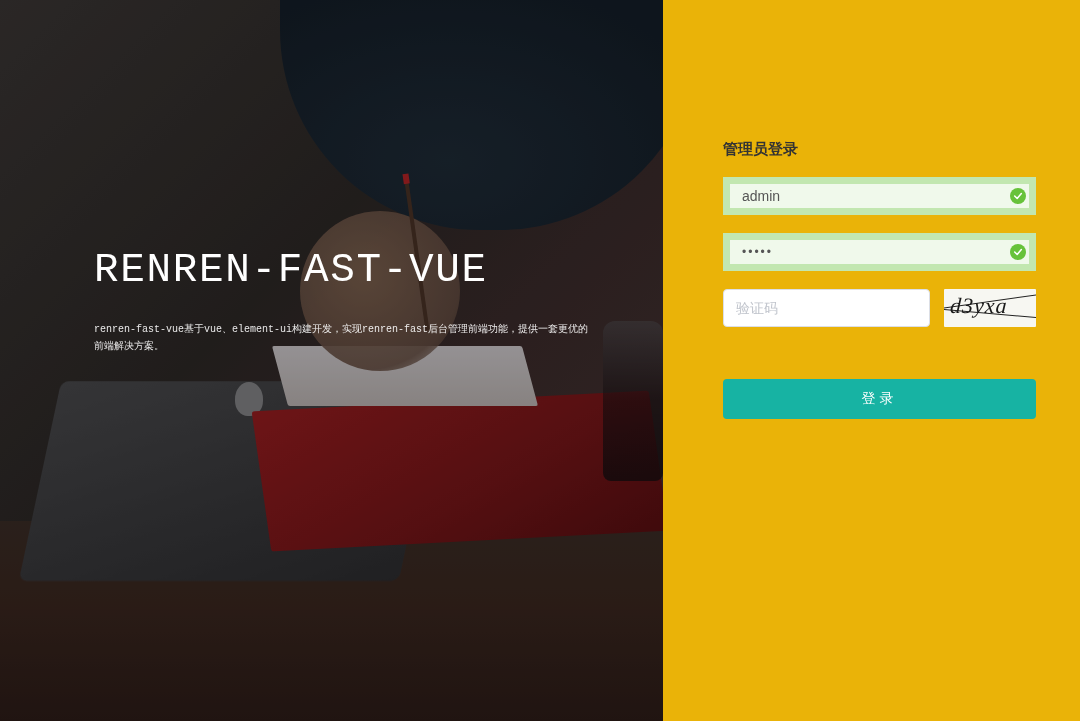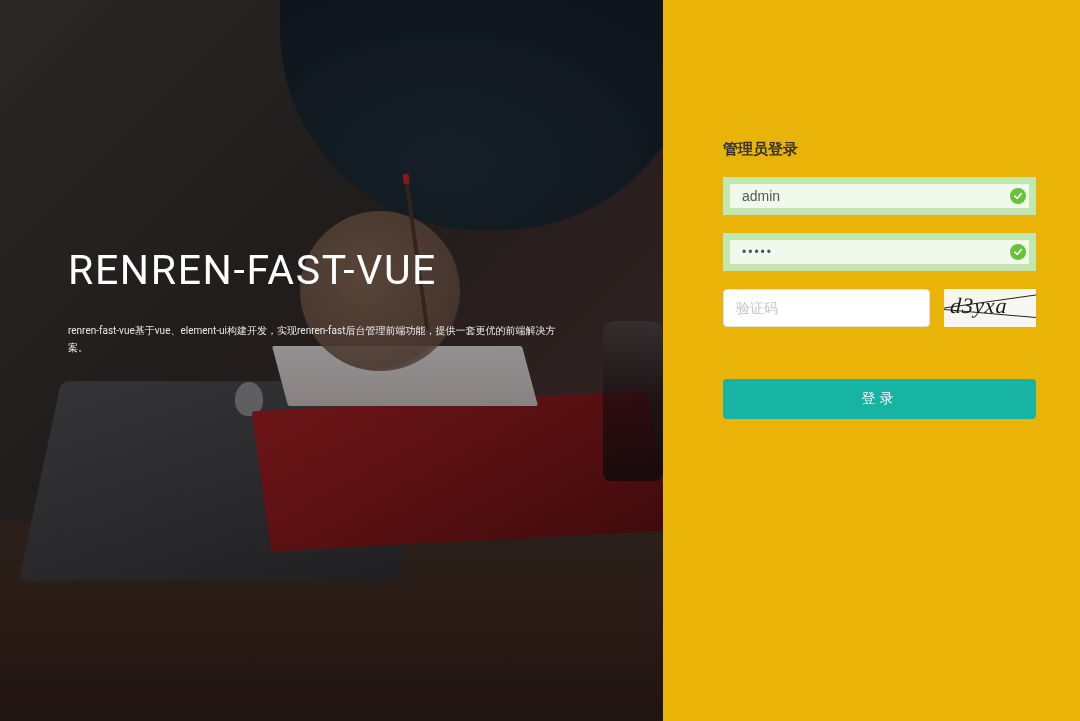--- a/index.html
+++ b/index.html
@@ -15,23 +15,24 @@
       overflow: hidden;
     }
     .left-panel {
       width: 698px;
       height: 721px;
       position: relative;
       background: linear-gradient(135deg, #3a3530 0%, #2a2520 40%, #3a2825 60%, #4a3530 100%);
       display: flex;
       flex-direction: column;
       justify-content: center;
-      padding-left: 68px;
+      padding-left: 94px;
       color: #fff;
       overflow: hidden;
+      font-family: Liberation Mono, monospace;
     }
     .bg-scene {
       position: absolute;
       inset: 0;
       z-index: 0;
     }
     .bg-table {
       position: absolute;
       left: 0;
       right: 0;

